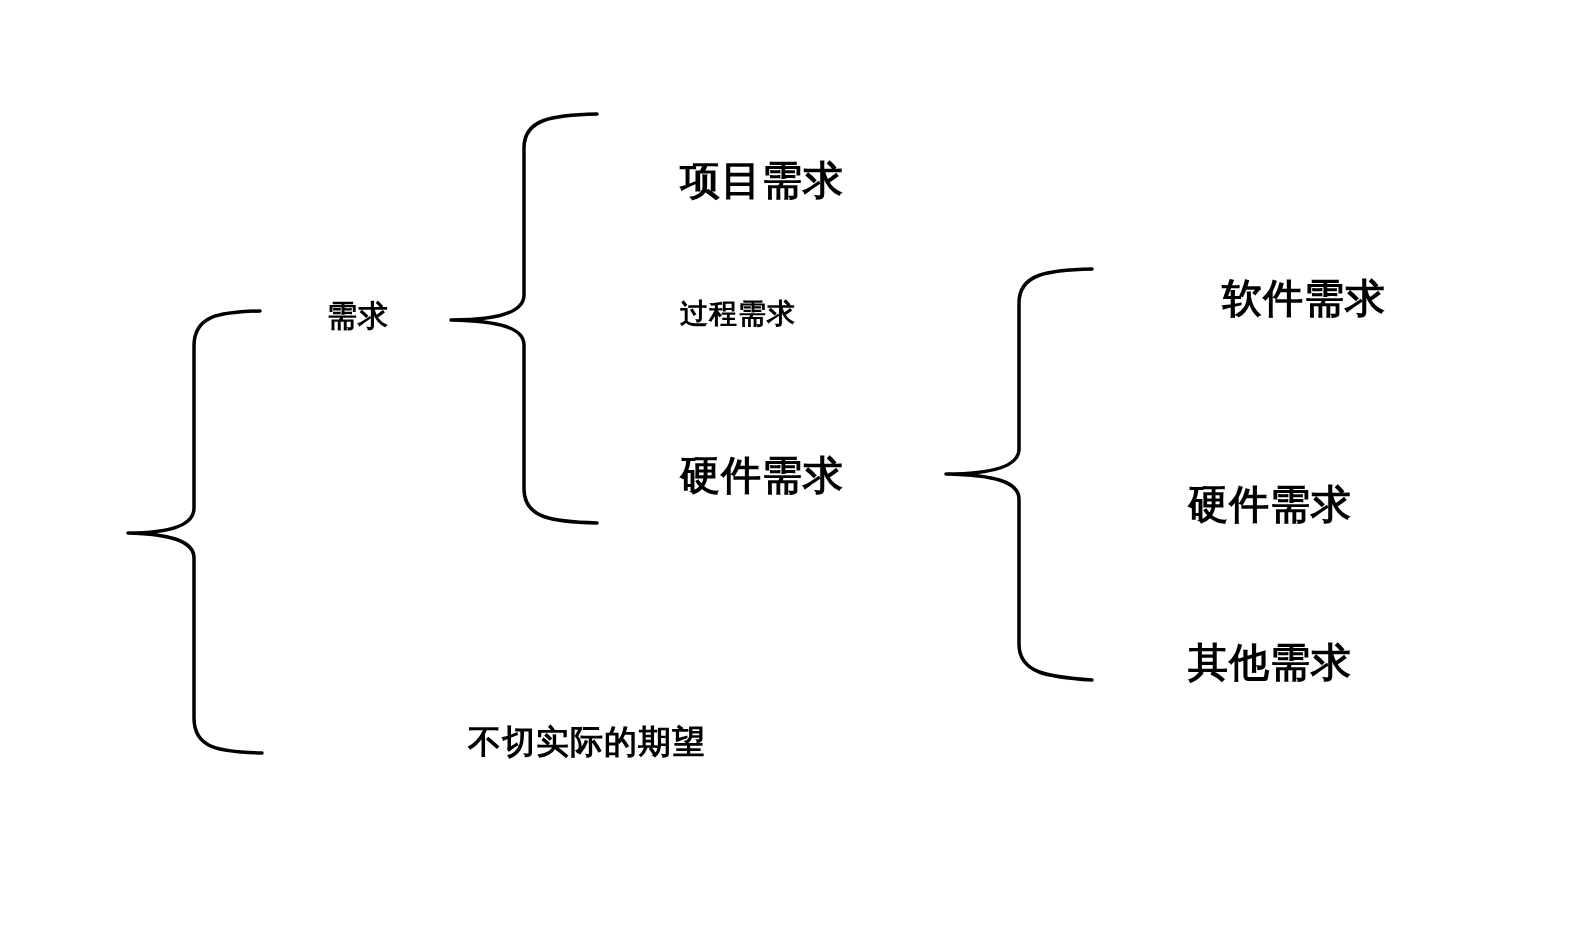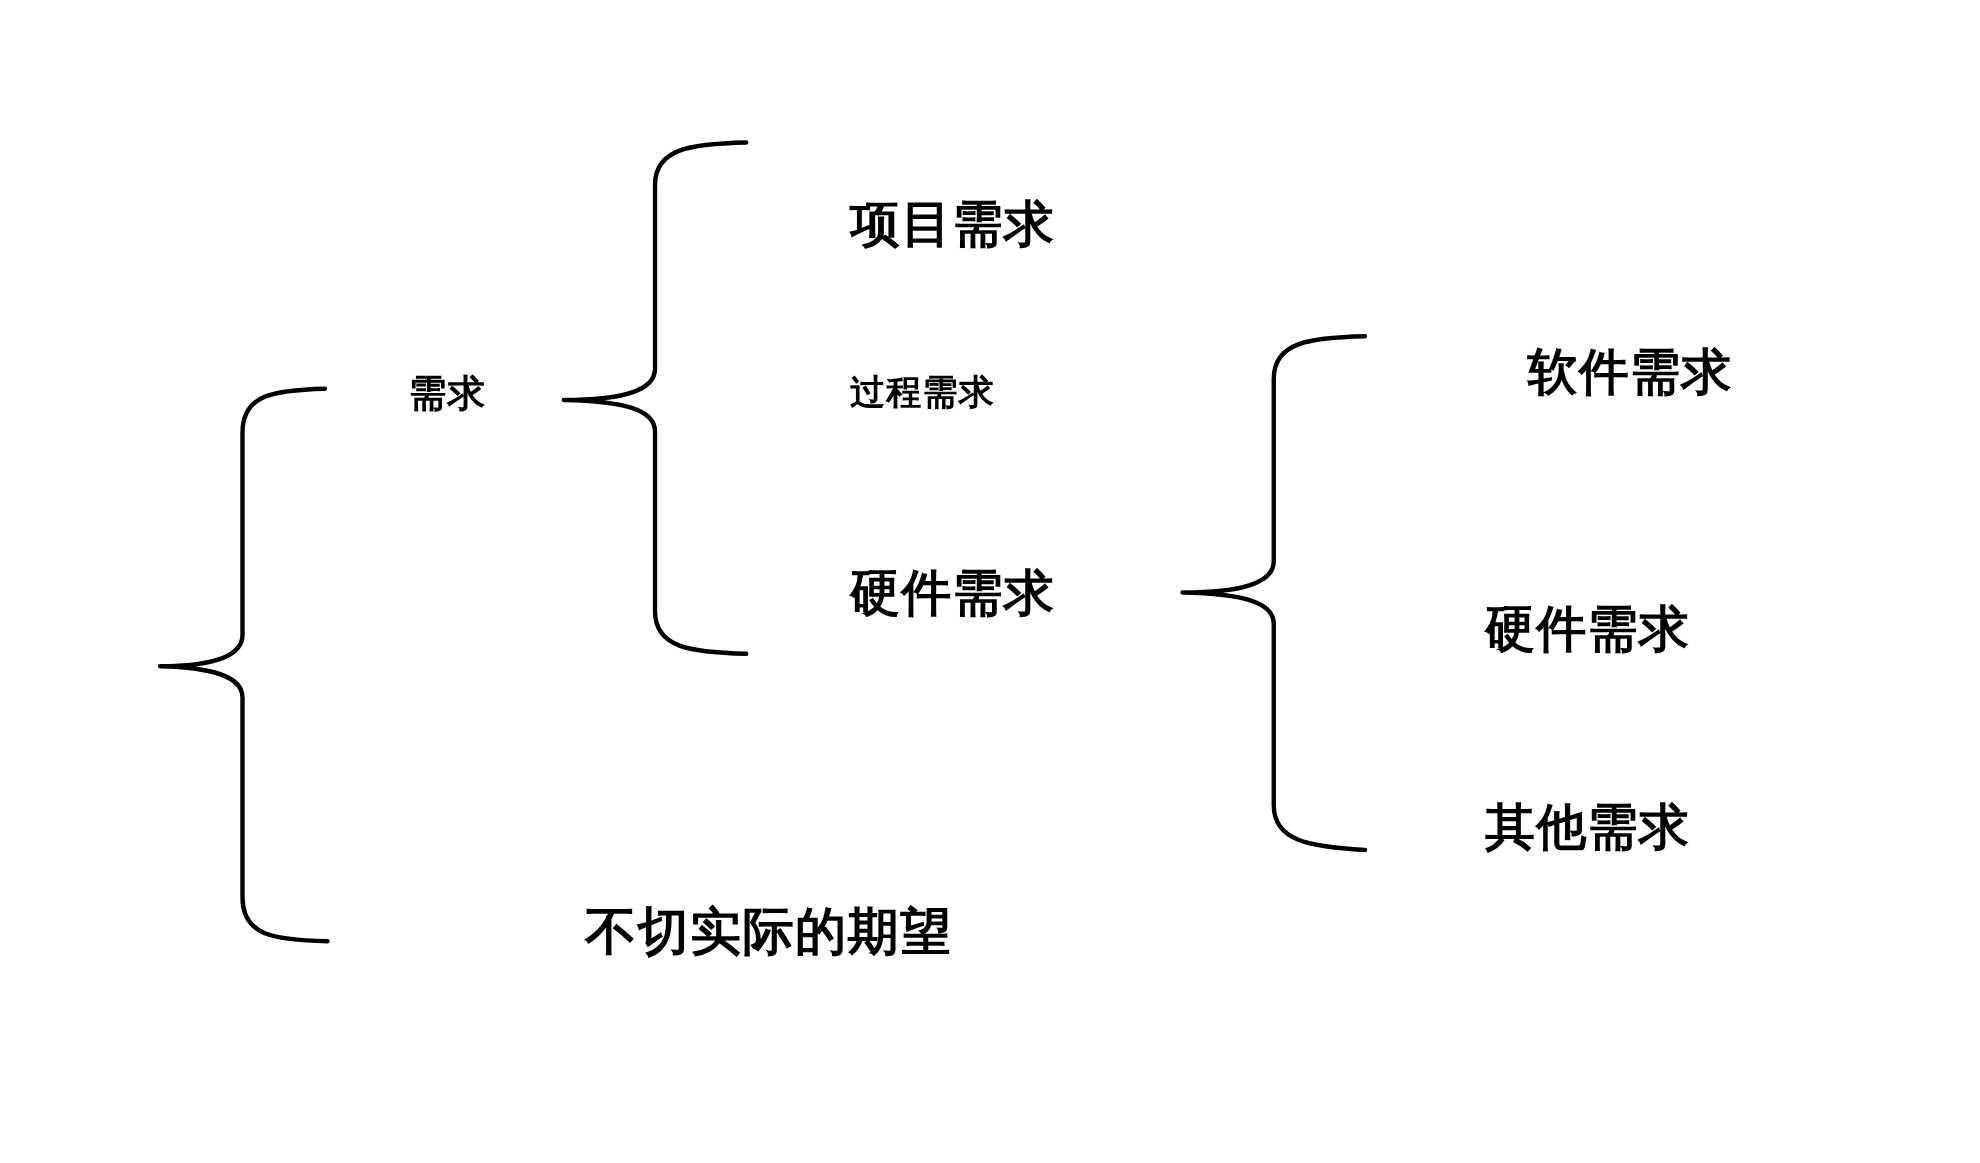--- a/index.html
+++ b/index.html
@@ -37,21 +37,21 @@
     letter-spacing: 1px;
     white-space: nowrap;
   }
   .root-label      { left: 327px;  top: 301px; font-size: 30px; }
   .l1-project      { left: 680px;  top: 160px; font-size: 40px; }
   .l1-process      { left: 680px;  top: 300px; font-size: 28px; }
   .l1-system       { left: 680px;  top: 455px; font-size: 40px; }
   .l2-software     { left: 1188px; top: 278px; font-size: 40px; margin-left: 34px; }
   .l2-hardware     { left: 1188px; top: 484px; font-size: 40px; }
   .l2-other        { left: 1188px; top: 642px; font-size: 40px; }
-  .unrealistic     { left: 468px;  top: 725px; font-size: 41px; }
+  .unrealistic     { left: 468px;  top: 725px; font-size: 33px; }
 </style>
 </head>
 <body>
 
 <div class="canvas">
 
   <svg class="brace-layer" viewBox="0 0 1584 930" xmlns="http://www.w3.org/2000/svg">
 
     <path d="M 260 311
              C 218 312, 194 316, 194 346

